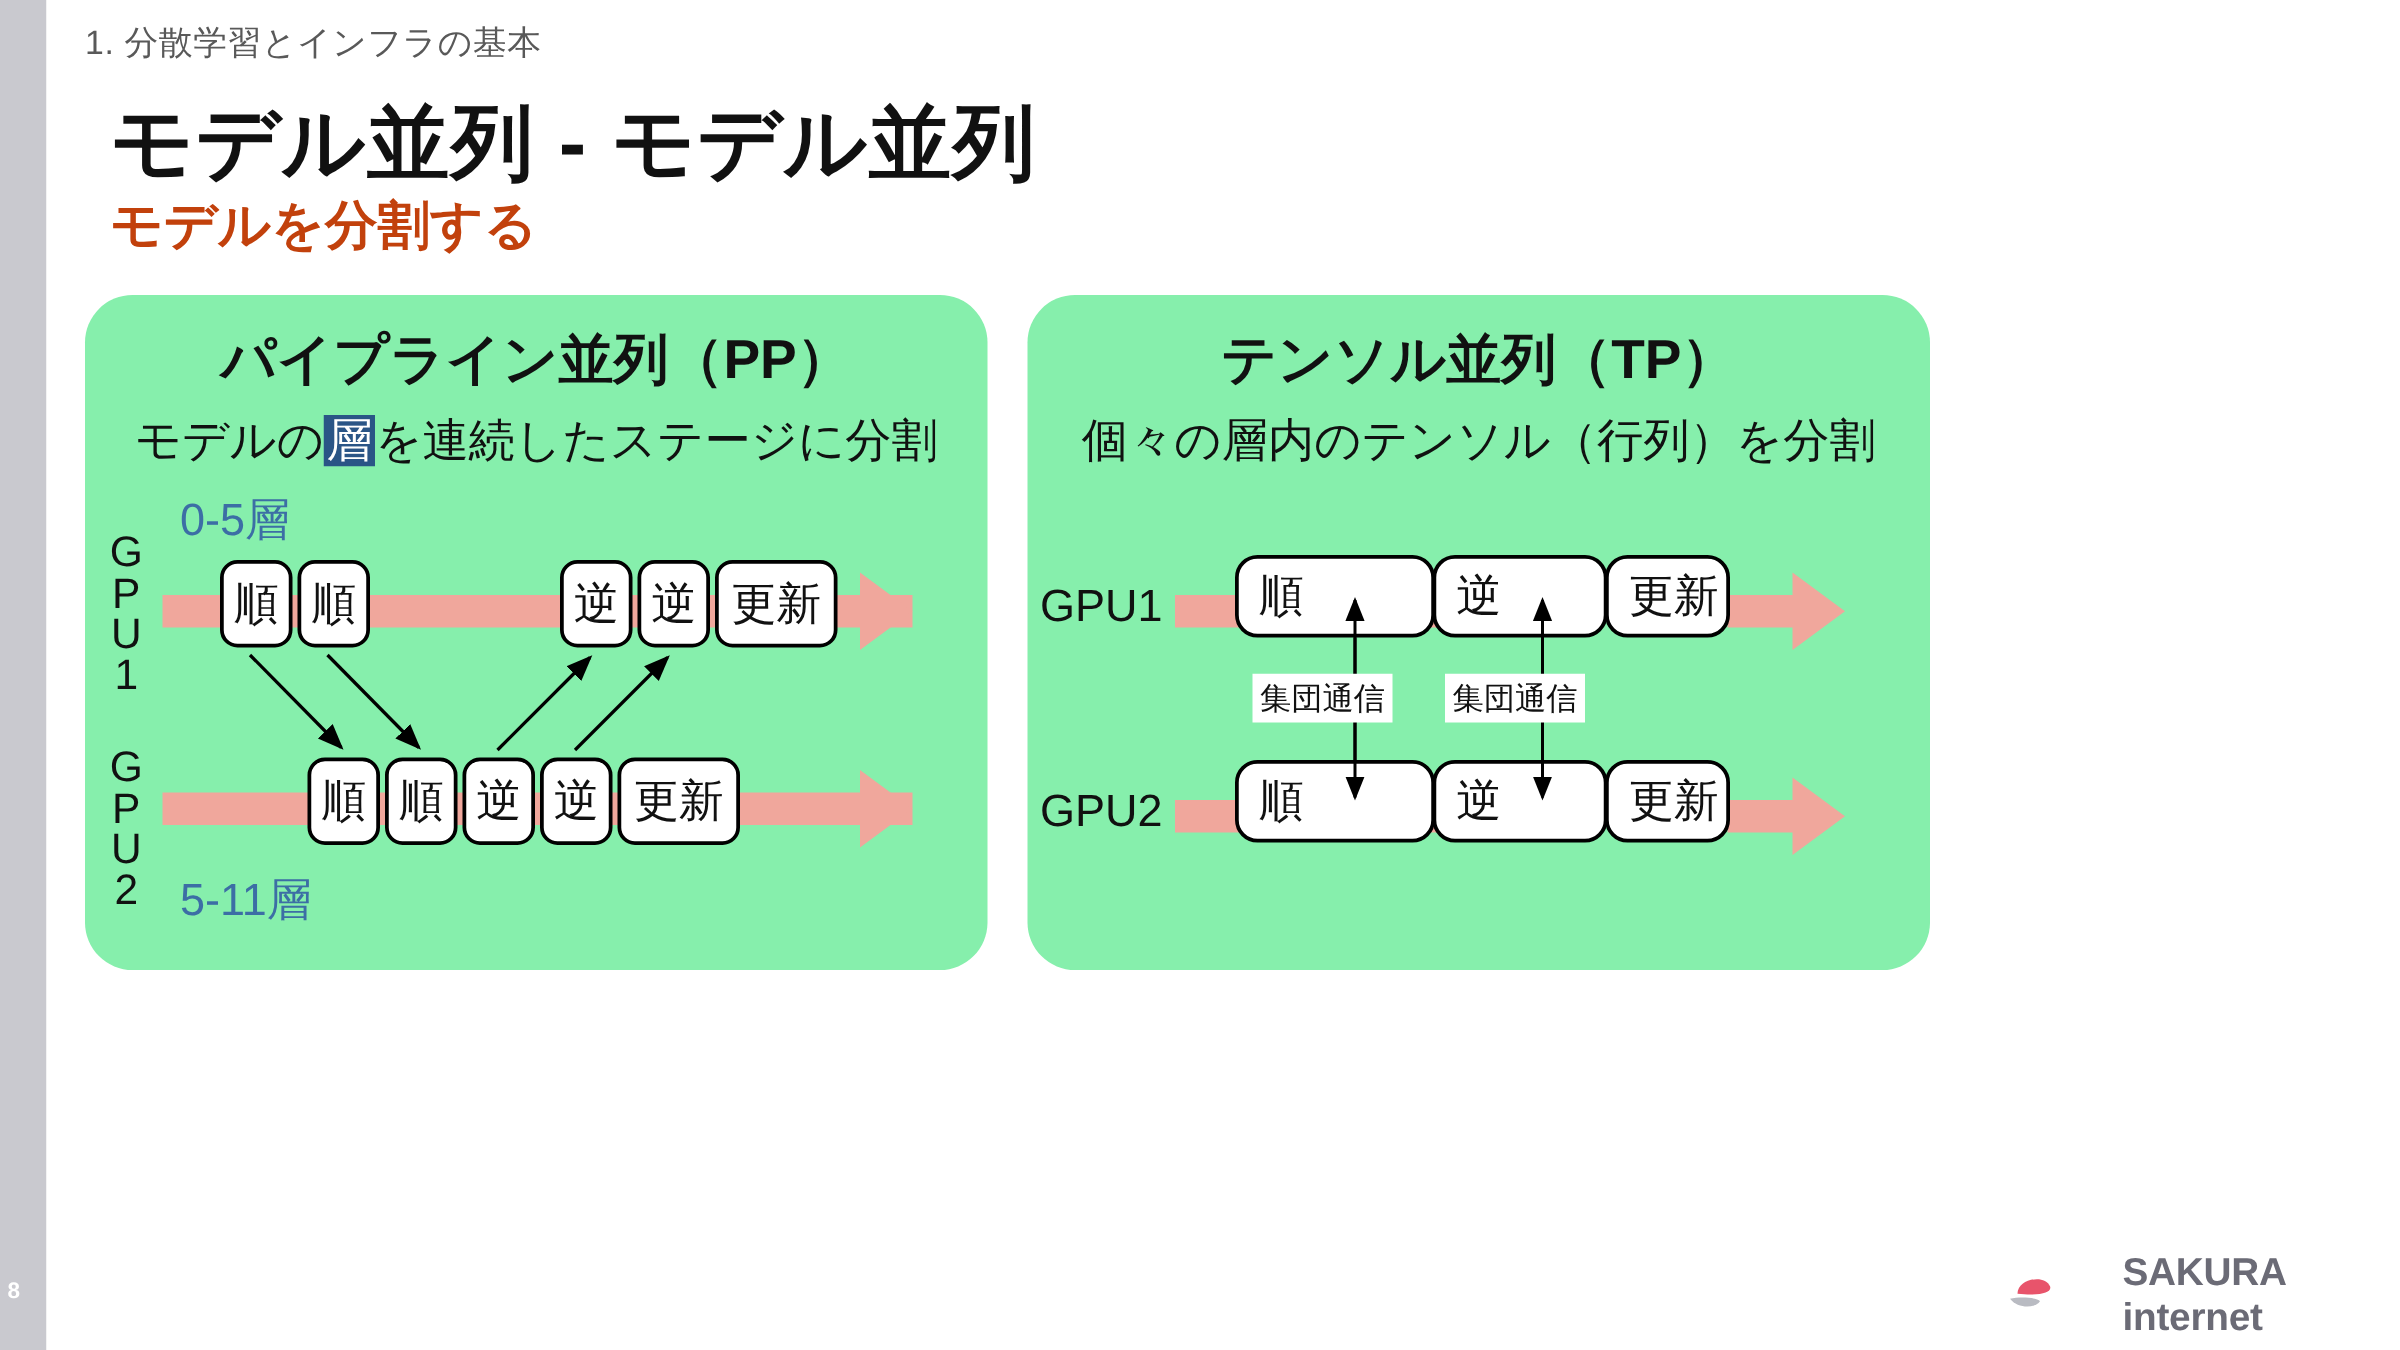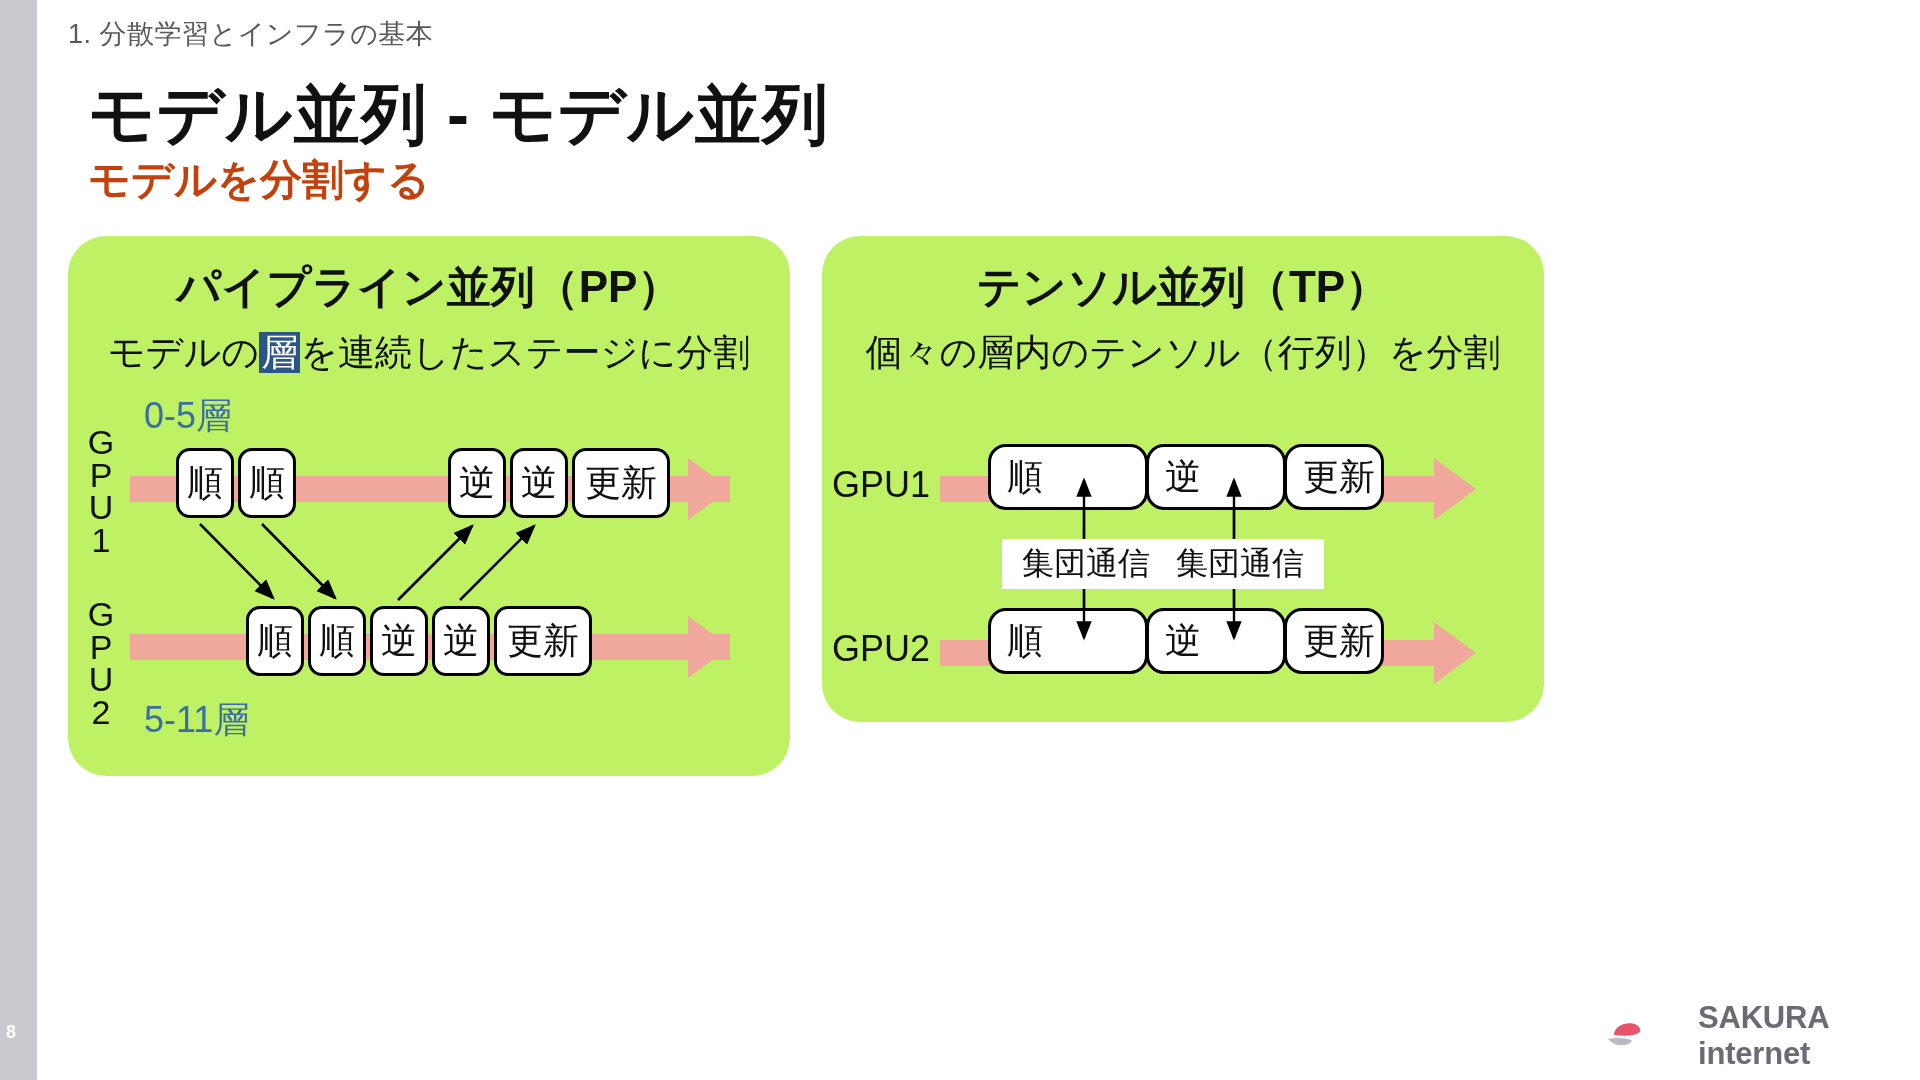--- a/index.html
+++ b/index.html
@@ -31,24 +31,24 @@
     font-size: 66px; font-weight: bold; color: #111; letter-spacing: 1px;
     white-space: nowrap;
   }
   .subtitle {
     position: absolute; left: 88px; top: 152px;
     font-size: 42px; font-weight: bold; color: #c2410c;
   }
 
   
   .panel {
-    position: absolute; background: #bef264; border-radius: 38px;
+    position: absolute; background: #86efac; border-radius: 38px;
   }
   .panel-pp { left: 68px; top: 236px; width: 722px; height: 540px; }
-  .panel-tp { left: 822px; top: 236px; width: 722px; height: 486px; }
+  .panel-tp { left: 822px; top: 236px; width: 722px; height: 540px; }
 
   .panel-title {
     position: absolute; top: 22px; left: 0; width: 100%;
     text-align: center; font-size: 44px; font-weight: bold; color: #111;
   }
   .panel-desc {
     position: absolute; top: 92px; left: 0; width: 100%;
     text-align: center; font-size: 37px; color: #111; white-space: nowrap;
   }
   .hl {
@@ -89,21 +89,21 @@
   .node.tp-node { justify-content: flex-start; padding-left: 16px; border-radius: 18px; }
 
   .svg-layer { position: absolute; left: 0; top: 0; width: 722px; height: 540px; pointer-events: none; }
 
   
   .tp-gpu-label {
     position: absolute; font-size: 36px; color: #111;
   }
   .comm-label {
     position: absolute; background: #ffffff; color: #111;
-    font-size: 32px; padding: 3px 20px; white-space: nowrap;
+    font-size: 25px; padding: 3px 6px; white-space: nowrap;
   }
 
   
   .logo {
     position: absolute; left: 1606px; top: 1000px;
     display: flex; align-items: center;
   }
   .logo-mark { position: relative; width: 46px; height: 46px; margin-right: 2px; }
   .logo-text {
     font-size: 31px; color: #6b6b76; font-weight: bold; letter-spacing: -0.2px; margin-left: 44px;

